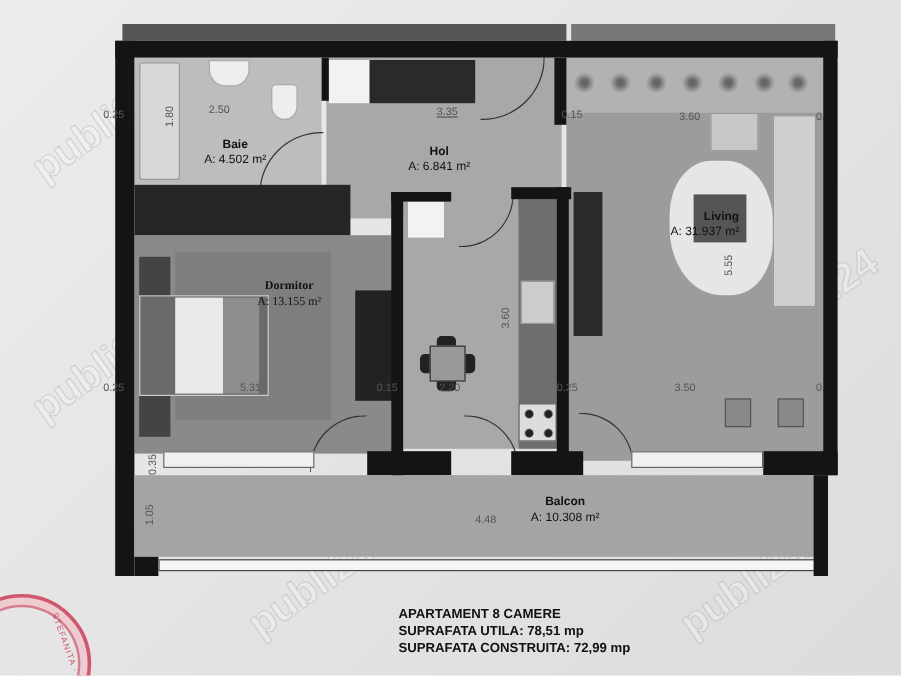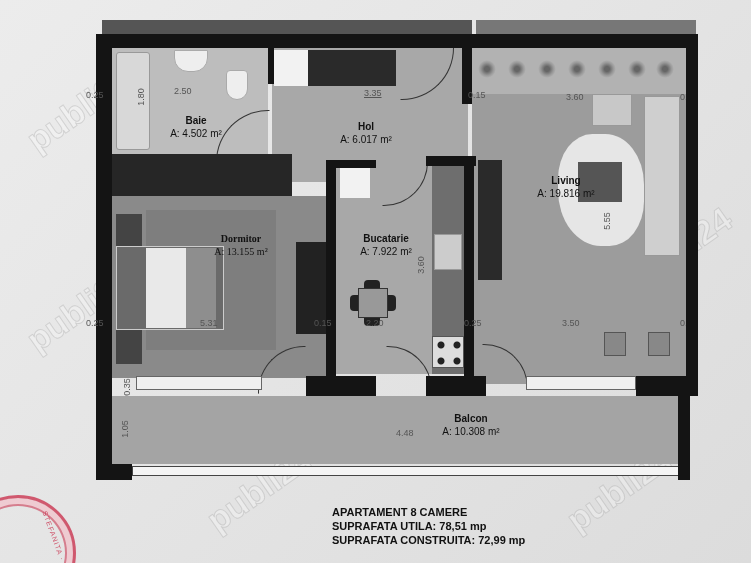--- a/index.html
+++ b/index.html
@@ -59,41 +59,41 @@
   </div>
   <span class="dim" style="left:78px;top:66px;">2.50</span>
   <span class="dim" style="left:36px;top:72px;transform:rotate(-90deg);">1.80</span>
   <div class="door-arc" style="left:120px;top:90px;width:52px;height:52px;border-radius:0 52px 0 0;transform:scaleX(-1);"></div>
 
   <div class="abs floor-tile" style="left:176px;top:28px;width:196px;height:134px;"></div>
   <div class="abs" style="left:178px;top:30px;width:34px;height:36px;background:#f2f2f2;"></div>
   <div class="abs" style="left:212px;top:30px;width:88px;height:36px;background:#2a2a2a;"></div>
   <div class="room-label" style="left:220px;top:100px;width:100px;">
     <span class="name">Hol</span>
-    <span>A: 6.017 m²</span>
+    <span>A: 6.841 m²</span>
   </div>
   <span class="dim" style="left:268px;top:68px;text-decoration:underline;">3.35</span>
   <div class="door-arc" style="left:304px;top:22px;width:52px;height:56px;border-radius:0 0 52px 0;border-color:transparent #333 #333 transparent;"></div>
 
   <div class="abs floor-wood" style="left:376px;top:28px;width:214px;height:336px;"></div>
   <div class="abs" style="left:376px;top:28px;width:214px;height:46px;background:#b2b2b2;"></div>
   <div class="plant" style="left:382px;top:40px;"></div>
   <div class="plant" style="left:412px;top:40px;"></div>
   <div class="plant" style="left:442px;top:40px;"></div>
   <div class="plant" style="left:472px;top:40px;"></div>
   <div class="plant" style="left:502px;top:40px;"></div>
   <div class="plant" style="left:532px;top:40px;"></div>
   <div class="plant" style="left:560px;top:40px;"></div>
   <div class="abs" style="left:548px;top:76px;width:36px;height:160px;background:#cfcfcf;border:1px solid #999;"></div>
   <div class="abs" style="left:496px;top:74px;width:40px;height:32px;background:#c8c8c8;border:1px solid #999;"></div>
   <div class="abs" style="left:462px;top:114px;width:86px;height:112px;background:#e6e6e6;border-radius:40% 45% 40% 50%;"></div>
   <div class="abs" style="left:482px;top:142px;width:44px;height:40px;background:#555;"></div>
-  <div class="room-label" style="left:420px;top:154px;width:100px;">
+  <div class="room-label" style="left:420px;top:154px;width:100px;text-align:right;">
     <span class="name">Living</span>
-    <span>A: 19.816 m²</span>
+    <span>A: 31.937 m²</span>
   </div>
   <span class="dim" style="left:470px;top:72px;">3.60</span>
   <span class="dim" style="left:502px;top:196px;transform:rotate(-90deg);">5.55</span>
   <span class="dim" style="left:466px;top:298px;">3.50</span>
   <span class="dim" style="left:584px;top:72px;">0.25</span>
   <span class="dim" style="left:584px;top:298px;">0.25</span>
   <div class="abs" style="left:382px;top:140px;width:24px;height:120px;background:#2a2a2a;"></div>
   <div class="abs" style="left:508px;top:312px;width:22px;height:24px;background:#888;border:1px solid #555;"></div>
   <div class="abs" style="left:552px;top:312px;width:22px;height:24px;background:#888;border:1px solid #555;"></div>
   <div class="door-arc" style="left:386px;top:324px;width:44px;height:44px;border-radius:0 44px 0 0;"></div>
@@ -116,24 +116,20 @@
   <div class="abs floor-tile" style="left:240px;top:146px;width:96px;height:208px;"></div>
   <div class="abs" style="left:336px;top:146px;width:34px;height:208px;background:#6e6e6e;"></div>
   <div class="abs" style="left:244px;top:148px;width:30px;height:30px;background:#f2f2f2;"></div>
   <div class="abs" style="left:338px;top:214px;width:28px;height:36px;background:#ccc;border:1px solid #999;"></div>
   <div class="abs" style="left:336px;top:316px;width:32px;height:32px;background:#ddd;border:1px solid #555;background-image:radial-gradient(circle,#222 3px,transparent 4px);background-size:16px 16px;background-position:0 0;"></div>
   <div class="abs" style="left:262px;top:268px;width:30px;height:30px;background:#999;border:1px solid #333;"></div>
   <div class="abs" style="left:268px;top:260px;width:16px;height:8px;background:#222;border-radius:4px 4px 0 0;"></div>
   <div class="abs" style="left:268px;top:298px;width:16px;height:8px;background:#222;border-radius:0 0 4px 4px;"></div>
   <div class="abs" style="left:254px;top:275px;width:8px;height:16px;background:#222;border-radius:4px 0 0 4px;"></div>
   <div class="abs" style="left:292px;top:275px;width:8px;height:16px;background:#222;border-radius:0 4px 4px 0;"></div>
-  <div class="room-label" style="left:240px;top:212px;width:100px;">
-    <span class="name">Bucatarie</span>
-    <span>A: 7.922 m²</span>
-  </div>
   <span class="dim" style="left:270px;top:298px;">2.20</span>
   <span class="dim" style="left:316px;top:240px;transform:rotate(-90deg);">3.60</span>
   <div class="door-arc" style="left:290px;top:326px;width:44px;height:44px;border-radius:0 44px 0 0;"></div>
   <div class="door-arc" style="left:286px;top:140px;width:44px;height:44px;border-radius:0 0 44px 0;border-color:transparent #333 #333 transparent;"></div>
 
   <div class="abs wall" style="left:0;top:14px;width:602px;height:14px;"></div>
   <div class="abs wall" style="left:0;top:14px;width:16px;height:446px;"></div>
   <div class="abs wall" style="left:590px;top:14px;width:12px;height:362px;"></div>
   <div class="abs wall" style="left:16px;top:134px;width:180px;height:42px;background:#262626;"></div>
   <div class="abs wall" style="left:172px;top:28px;width:6px;height:36px;"></div>

